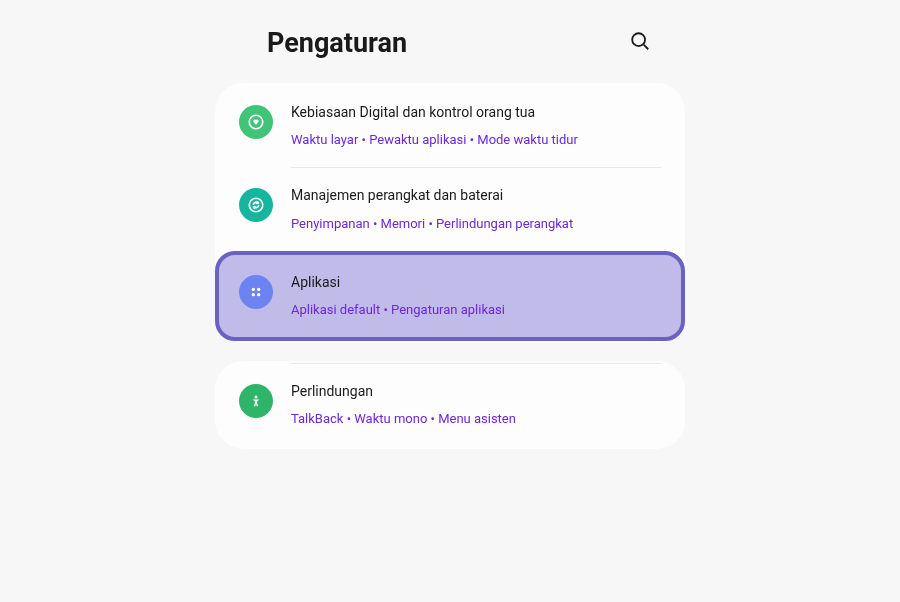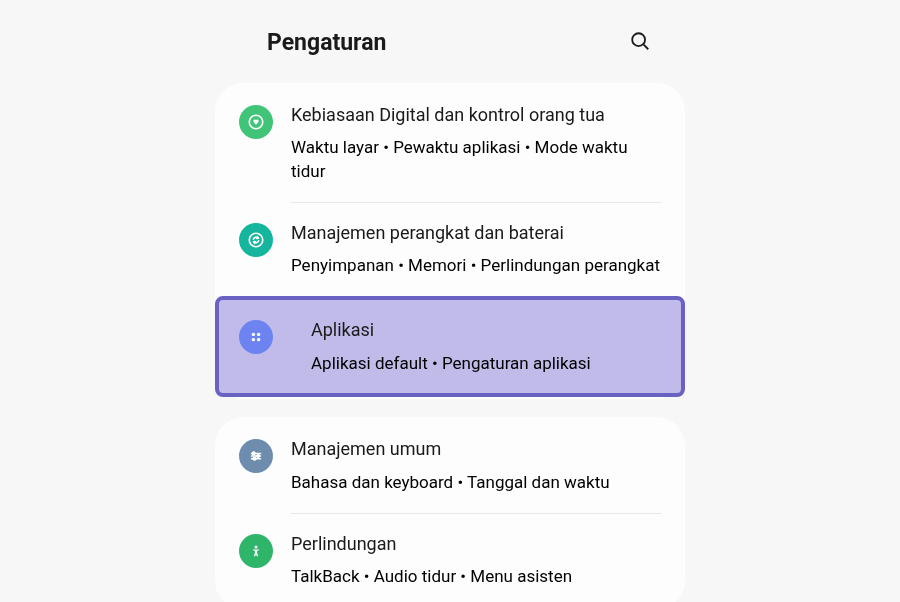--- a/index.html
+++ b/index.html
@@ -16,21 +16,21 @@
       width: 470px;
       padding-top: 24px;
     }
     .header {
       display: flex;
       justify-content: space-between;
       align-items: center;
       padding: 0 28px 22px 52px;
     }
     .page-title {
-      font-size: 23px;
+      font-size: 27px;
       font-weight: 700;
       color: #1a1a1a;
     }
     .search-btn {
       background: none;
       border: none;
       cursor: pointer;
       padding: 6px;
       display: flex;
       align-items: center;
@@ -52,47 +52,46 @@
     .list-item {
       display: flex;
       align-items: flex-start;
       padding: 18px 24px;
       cursor: pointer;
       position: relative;
     }
     .list-item.highlighted {
       background: #c0bbe9;
       border: 4px solid #6a62c2;
-      border-radius: 8px;
+      border-radius: 20px;
       margin: 0;
       padding: 18px 20px;
-      gap: 20px;
     }
     .item-icon {
       width: 34px;
       height: 34px;
       border-radius: 50%;
       flex-shrink: 0;
       margin-right: 18px;
       margin-top: 2px;
       display: flex;
       align-items: center;
       justify-content: center;
     }
     .item-icon svg { width: 18px; height: 18px; }
     .item-text { flex: 1; }
     .item-title {
-      font-size: 18px;
+      font-size: 14px;
       color: #1a1a1a;
       line-height: 1.3;
       margin-bottom: 4px;
     }
     .item-subtitle {
-      font-size: 17px;
-      color: #000000;
+      font-size: 13px;
+      color: #6d28d9;
       line-height: 1.4;
       margin-top: 10px;
     }
     .divider {
       height: 1px;
       background: #e8e8ea;
       margin: 0 24px 0 76px;
     }
     .icon-green { background: #3fc478; }
     .icon-teal { background: #16b59e; }
@@ -160,46 +159,30 @@
       <div class="item-text">
         <div class="item-title">Aplikasi</div>
         <div class="item-subtitle">Aplikasi default  •  Pengaturan aplikasi</div>
       </div>
     </div>
 
   </div>
 
   <div class="card">
 
-    <div class="list-item">
-      <div class="item-icon icon-bluegray">
-        <svg viewBox="0 0 24 24" stroke="#fff" stroke-width="2" stroke-linecap="round">
-            <line x1="6" y1="8.5" x2="18" y2="8.5"></line>
-            <circle cx="9" cy="8.5" r="1.8" fill="#fff"></circle>
-            <line x1="6" y1="12" x2="18" y2="12"></line>
-            <circle cx="15" cy="12" r="1.8" fill="#fff"></circle>
-            <line x1="6" y1="15.5" x2="18" y2="15.5"></line>
-            <circle cx="10" cy="15.5" r="1.8" fill="#fff"></circle>
-          </svg>
-      </div>
-      <div class="item-text">
-        <div class="item-title">Manajemen umum</div>
-        <div class="item-subtitle">Bahasa dan keyboard  •  Tanggal dan waktu</div>
-      </div>
-    </div>
 
     <div class="divider"></div>
 
     <div class="list-item">
       <div class="item-icon icon-access">
         <svg viewBox="0 0 24 24" fill="#fff">
             <circle cx="12" cy="6.5" r="2"></circle>
             <path d="M7 10 L17 10 L13.5 12 L13.5 15 L15 19 L13 19 L12 15.5 L11 19 L9 19 L10.5 15 L10.5 12 Z"></path>
           </svg>
       </div>
       <div class="item-text">
         <div class="item-title">Perlindungan</div>
-        <div class="item-subtitle">TalkBack  •  Audio tidur  •  Menu asisten</div>
+        <div class="item-subtitle">TalkBack  •  Waktu mono  •  Menu asisten</div>
       </div>
     </div>
 
   </div>
 </div>
 
 </body></html>

